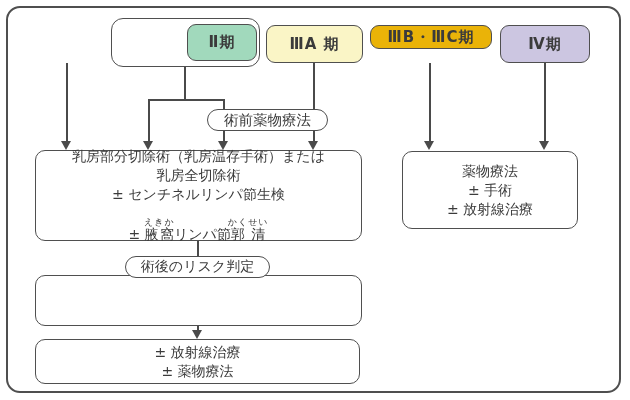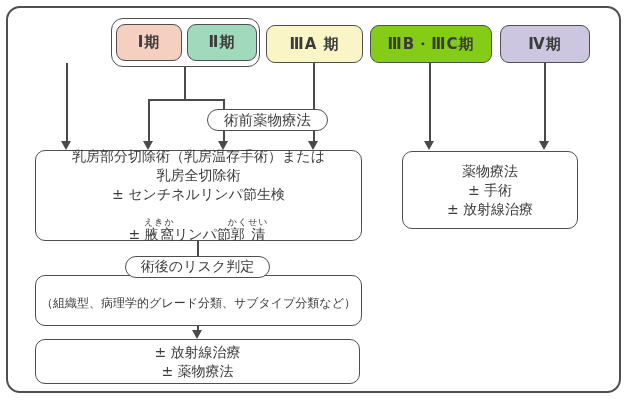--- a/index.html
+++ b/index.html
@@ -56,25 +56,24 @@
   }
 </style>
 </head>
 <body>
 
 <div id="canvas">
   <div class="frame"></div>
 
 
   <div class="group"></div>
-  <div class="stage" style="left: 116px; top: 24px; width: 66px; height: 37px; background-color: rgb(245, 207, 192);">Ⅰ期</div>
   <div class="stage" style="left: 187px; top: 24px; width: 70px; height: 37px; background-color: rgb(161, 217, 188);">Ⅱ期</div>
 
   <div class="stage" style="left: 266px; top: 25px; width: 97px; height: 38px; background-color: rgb(250, 245, 198);">ⅢA 期</div>
-  <div class="stage" style="left: 370px; top: 25px; width: 122px; height: 38px; background-color: #84cc16;">ⅢB・ⅢC期</div>
+  <div class="stage" style="left: 370px; top: 25px; width: 122px; height: 24px; background-color: #eab308;">ⅢB・ⅢC期</div>
   <div class="stage" style="left: 500px; top: 25px; width: 90px; height: 38px; background-color: rgb(204, 198, 225);">Ⅳ期</div>
 
   <div class="vline" style="left:66px;top:63px;height:79px;"></div>
   <div class="arrow" style="left:61px;top:141px;"></div>
 
   <div class="vline" style="left:184px;top:67px;height:33px;"></div>
   <div class="hline" style="left:148px;top:99px;width:77px;"></div>
   <div class="vline" style="left:148px;top:99px;height:43px;"></div>
   <div class="arrow" style="left:143px;top:141px;"></div>
   <div class="vline" style="left:223px;top:99px;height:43px;"></div>
@@ -94,21 +93,20 @@
     <div>乳房全切除術</div>
     <div>± センチネルリンパ節生検</div>
     <div class="sx-line4"><span>± </span><ruby><rb>腋窩</rb><rt>えきか</rt></ruby><span>リンパ節</span><ruby><rb>郭清</rb><rt>かくせい</rt></ruby></div>
   </div>
 
   <div class="vline" style="left:197px;top:241px;height:17px;"></div>
 
   <div class="pill" style="left:125px;top:256px;width:145px;height:22px;">術後のリスク判定</div>
 
   <div class="fbox" style="left:35px;top:275px;width:327px;height:51px;padding-top:6px;">
-    <div class="small">（組織型、病理学的グレード分類、サブタイプ分類など）</div>
   </div>
 
   <div class="vline" style="left:197px;top:326px;height:6px;"></div>
   <div class="arrow" style="left:192px;top:330px;"></div>
 
   <div class="fbox" style="left:35px;top:339px;width:325px;height:45px;">
     <div>± 放射線治療</div>
     <div>± 薬物療法</div>
   </div>
 

